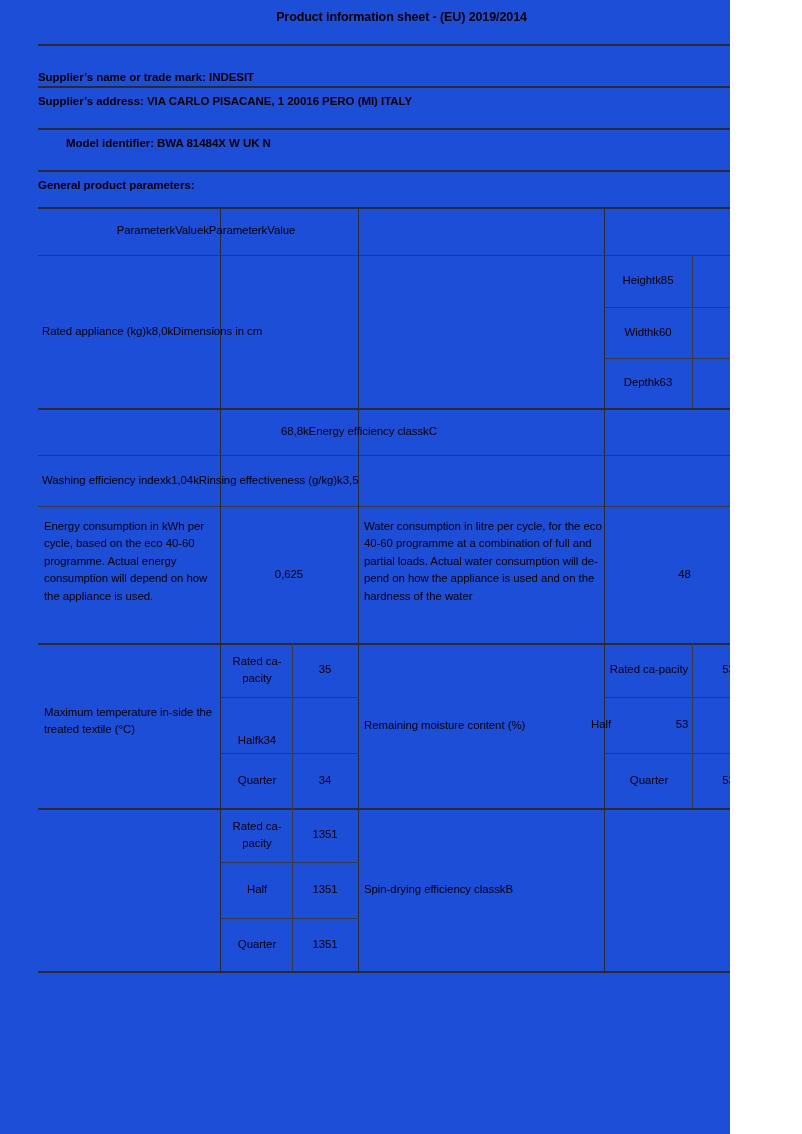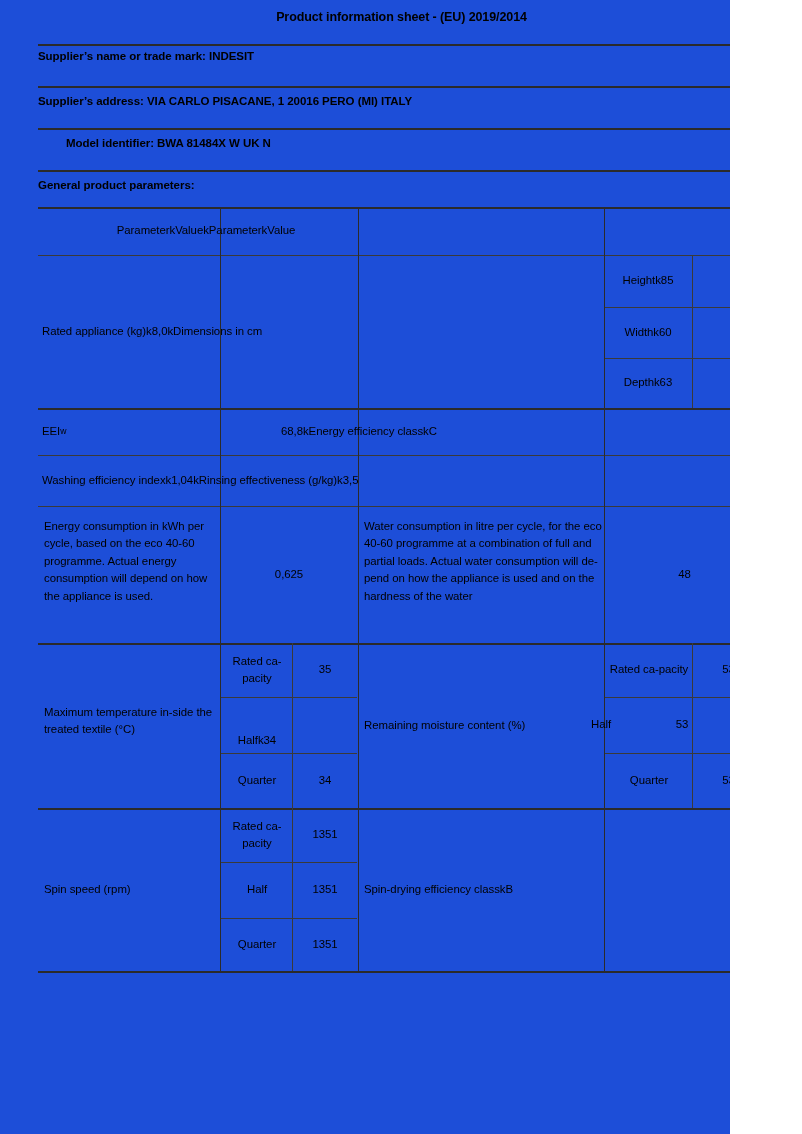--- a/index.html
+++ b/index.html
@@ -91,21 +91,21 @@
   }
 </style>
 </head>
 <body>
 
 <div class="page">
 
   <div class="doc-title">Product information sheet - (EU) 2019/2014</div>
 
   <div class="hrule" style="top:44px;"></div>
-  <div class="hdr-line" style="top:50px;">Supplier’s name or trade mark: INDESIT</div>
+  <div class="hdr-line" style="top:71px;">Supplier’s name or trade mark: INDESIT</div>
 
   <div class="hrule" style="top:86px;"></div>
   <div class="hdr-line" style="top:95px;">Supplier’s address: VIA CARLO PISACANE, 1 20016 PERO (MI) ITALY</div>
 
   <div class="hrule" style="top:128px;"></div>
   <div class="hdr-line" style="top:137px;margin-left:28px;">Model identifier: BWA 81484X W UK N</div>
 
   <div class="hrule" style="top:170px;"></div>
   <div class="hdr-line" style="top:179px;">General product parameters:</div>
 
@@ -141,24 +141,20 @@
     <div class="vline" style="left:654px; top:436px; height:165px;"></div>
 
     <div class="ct vmid center nowrap" style="left:0px; top:0px; width:336px; height:48px;">ParameterkValuekParameterkValue</div>
 
     <div class="ct vmid nowrap" style="left:4px; top:48px; width:400px; height:153px;">Rated appliance (kg)k8,0kDimensions in cm</div>
 
     <div class="ct vmid center" style="left:566px; top:48px; width:88px; height:52px;">Heightk85</div>
     <div class="ct vmid center" style="left:566px; top:100px; width:88px; height:51px;">Widthk60</div>
     <div class="ct vmid center" style="left:566px; top:151px; width:88px; height:50px;">Depthk63</div>
 
-    <div class="ct vmid nowrap" style="left:4px; top:201px; width:170px; height:47px;">
-      <span>EEI</span>
-        <span class="sub">w</span>
-    </div>
     <div class="ct vmid nowrap" style="left:235px; top:201px; width:400px; height:47px;margin-left:8px;">68,8kEnergy efficiency classkC</div>
 
     <div class="ct vmid nowrap" style="left:4px; top:248px; width:500px; height:51px;">Washing efficiency indexk1,04kRinsing effectiveness (g/kg)k3,5</div>
 
     <div class="ct" style="left:6px; top:311px; width:172px;">Energy consumption in kWh per cycle, based on the eco 40-60 programme. Actual energy consumption will depend on how the appliance is used.</div>
     <div class="ct vmid center" style="left:182px; top:299px; width:138px; height:137px;">0,625</div>
     <div class="ct" style="left:326px; top:311px; width:238px;">Water consumption in litre per cycle, for the eco 40-60 programme at a combination of full and partial loads. Actual water consumption will de-pend on how the appliance is used and on the hardness of the water</div>
     <div class="ct vmid center" style="left:566px; top:299px; width:161px; height:137px;">48</div>
 
     <div class="ct" style="left:6px; top:497px; width:172px;">Maximum temperature in-side the treated textile (°C)</div>
@@ -176,21 +172,20 @@
 
     <div class="ct vmid center" style="left:568px; top:436px; width:86px; height:54px;">Rated ca-pacity</div>
     <div class="ct vmid center" style="left:654px; top:436px; width:73px; height:54px;">53</div>
 
     <div class="ct vmid nowrap" style="left:553px; top:490px; width:60px; height:56px;">Half</div>
     <div class="ct vmid center nowrap" style="left:612px; top:490px; width:64px; height:56px;">53</div>
 
     <div class="ct vmid center" style="left:568px; top:546px; width:86px; height:55px;">Quarter</div>
     <div class="ct vmid center" style="left:654px; top:546px; width:73px; height:55px;">53</div>
 
-    <div class="ct vmid" style="left:6px; top:601px; width:172px; height:163px;">Spin speed (rpm)</div>
 
     <div class="ct vmid center" style="left:184px; top:601px; width:70px; height:54px;">Rated ca-pacity</div>
     <div class="ct vmid center" style="left:254px; top:601px; width:66px; height:54px;">1351</div>
 
     <div class="ct vmid center" style="left:184px; top:655px; width:70px; height:56px;">Half</div>
     <div class="ct vmid center" style="left:254px; top:655px; width:66px; height:56px;">1351</div>
 
     <div class="ct vmid center" style="left:184px; top:711px; width:70px; height:53px;">Quarter</div>
     <div class="ct vmid center" style="left:254px; top:711px; width:66px; height:53px;">1351</div>
 

